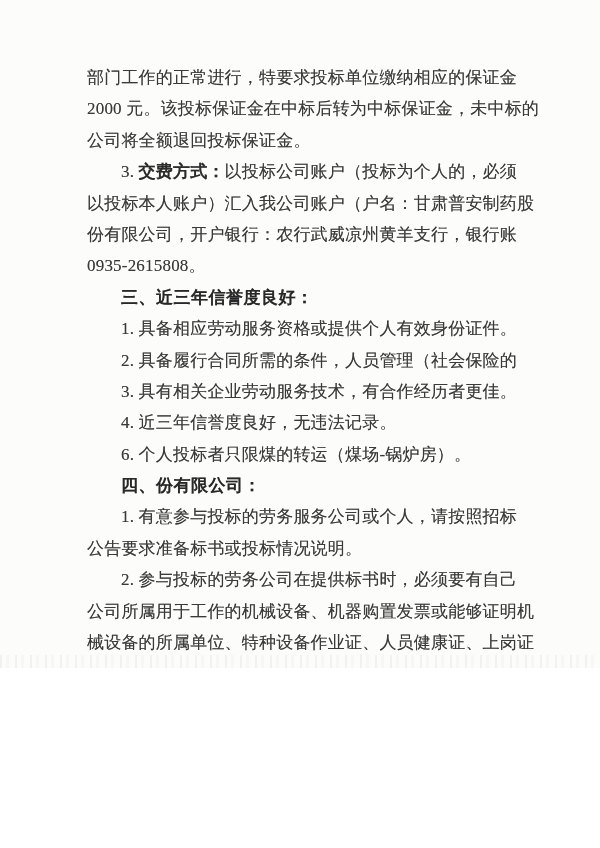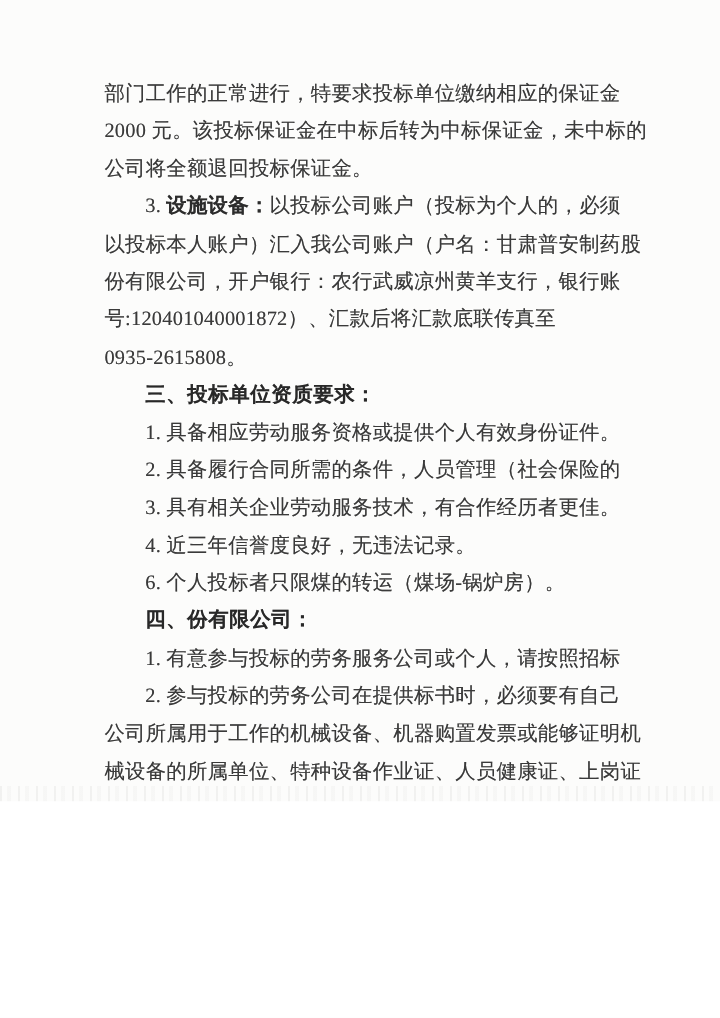--- a/index.html
+++ b/index.html
@@ -62,35 +62,35 @@
 </head>
 <body>
 
 <div class="page">
   <div class="doc">
 
     <div class="line">部门工作的正常进行，特要求投标单位缴纳相应的保证金</div>
     <div class="line">2000 元。该投标保证金在中标后转为中标保证金，未中标的</div>
     <div class="line">公司将全额退回投标保证金。</div>
 
-    <div class="line indent"><span>3. </span><span class="bold">设施设备：</span><span>以投标公司账户（投标为个人的，必须</span></div>
+    <div class="line indent"><span>3. </span><span class="bold">交费方式：</span><span>以投标公司账户（投标为个人的，必须</span></div>
     <div class="line">以投标本人账户）汇入我公司账户（户名：甘肃普安制药股</div>
     <div class="line">份有限公司，开户银行：农行武威凉州黄羊支行，银行账</div>
-    <div class="line">号:120401040001872）、汇款后将汇款底联传真至</div>
     <div class="line">0935-2615808。</div>
 
-    <div class="line indent heading">三、投标单位资质要求：</div>
+    <div class="line indent heading">三、近三年信誉度良好：</div>
     <div class="line indent">1. 具备相应劳动服务资格或提供个人有效身份证件。</div>
     <div class="line indent">2. 具备履行合同所需的条件，人员管理（社会保险的</div>
     <div class="line indent">3. 具有相关企业劳动服务技术，有合作经历者更佳。</div>
     <div class="line indent">4. 近三年信誉度良好，无违法记录。</div>
     <div class="line indent">6. 个人投标者只限煤的转运（煤场-锅炉房）。</div>
 
     <div class="line indent heading">四、份有限公司：</div>
     <div class="line indent">1. 有意参与投标的劳务服务公司或个人，请按照招标</div>
+    <div class="line">公告要求准备标书或投标情况说明。</div>
     <div class="line indent">2. 参与投标的劳务公司在提供标书时，必须要有自己</div>
     <div class="line">公司所属用于工作的机械设备、机器购置发票或能够证明机</div>
     <div class="line">械设备的所属单位、特种设备作业证、人员健康证、上岗证</div>
 
   </div>
 
   <div class="noise"></div>
 </div>
 
 </body></html>

